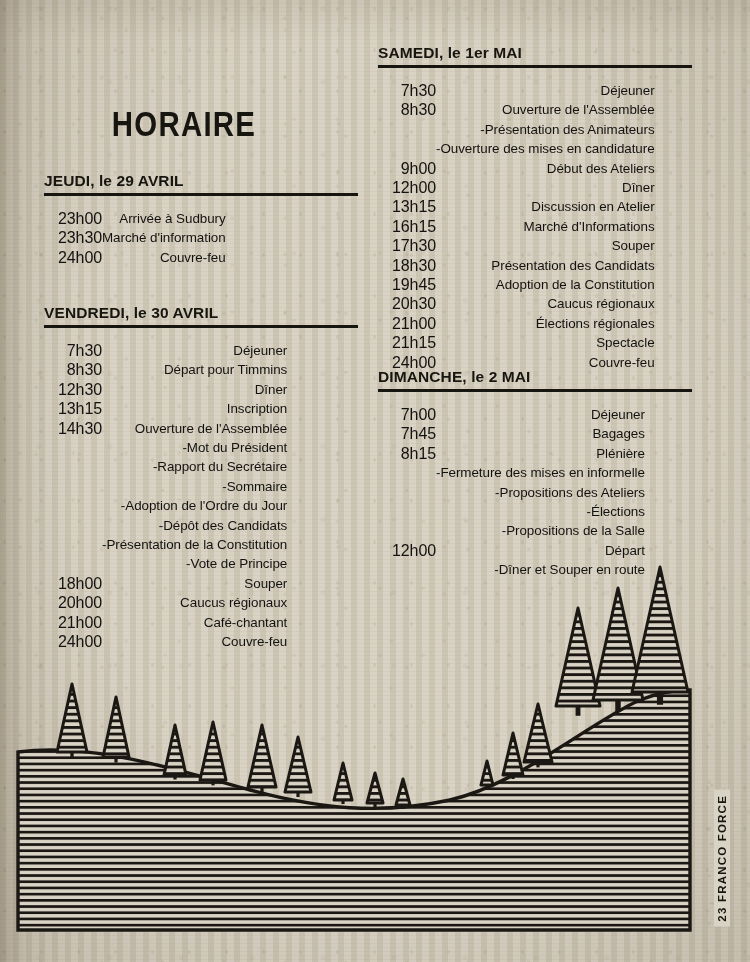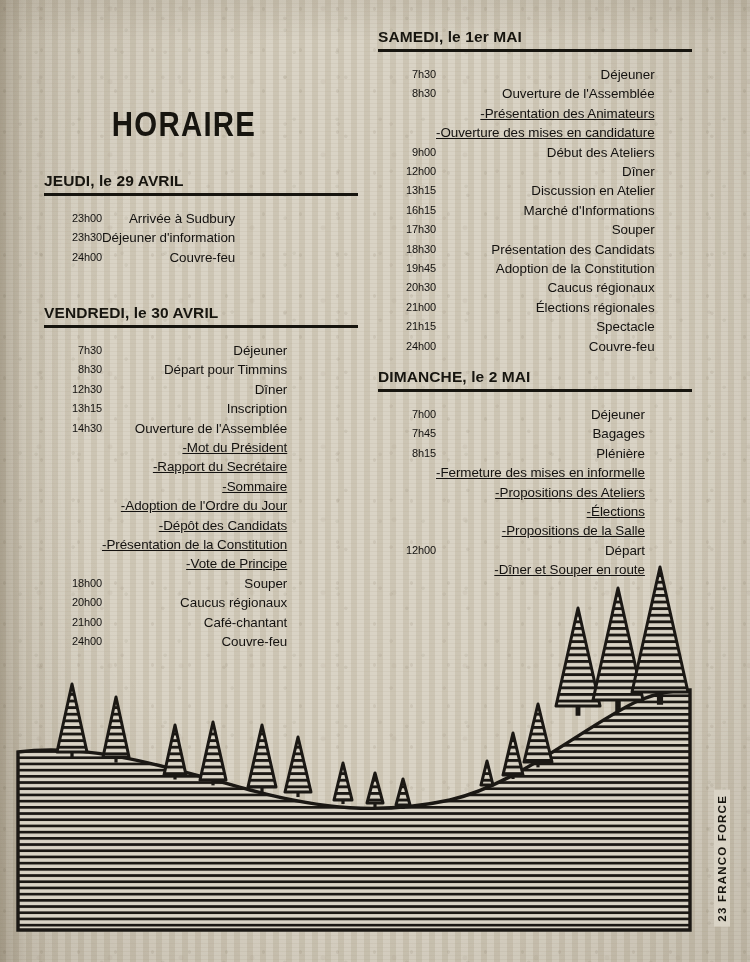--- a/index.html
+++ b/index.html
@@ -54,24 +54,24 @@
   }
   .day-rule{height:3px;background:#17150f;width:314px;margin-left:6px;}
 
   table.sched{
     border-collapse:collapse;margin-top:13px;margin-left:0;
     font-size:13.4px;line-height:19.4px;
   }
   table.sched td{padding:0;vertical-align:top;white-space:nowrap;}
   td.time{
     width:64px;text-align:right;padding-right:15px;
-    font-size:11px;letter-spacing:-.1px;
+    font-size:16px;letter-spacing:-.1px;
   }
   td.evt{text-align:right;letter-spacing:-.05px;}
-  tr.sub td.evt{padding-left:0;text-decoration:underline;}
+  tr.sub td.evt{padding-left:0;}
 
   
   #illustration{position:absolute;left:0;top:560px;width:750px;height:402px;z-index:3;}
 
   
   #page-credit{
     position:absolute;right:20px;bottom:35px;z-index:5;
     writing-mode:vertical-rl;transform:rotate(180deg);
     font-size:11.5px;font-weight:bold;letter-spacing:1.2px;
     color:#17150f;background:#d9d3c5;padding:5px 2px;
@@ -93,21 +93,21 @@
       <div class="day-head">JEUDI, le 29 AVRIL</div>
       <div class="day-rule"></div>
       <table class="sched">
           <tbody>
             <tr class="">
               <td class="time">23h00</td>
               <td class="evt">Arrivée à Sudbury</td>
             </tr>
             <tr class="">
               <td class="time">23h30</td>
-              <td class="evt">Déjeuner d'information</td>
+              <td class="evt">Marché d'information</td>
             </tr>
             <tr class="">
               <td class="time">24h00</td>
               <td class="evt">Couvre-feu</td>
             </tr>
           </tbody>
         </table>
     </div>
 
     <div class="day" id="day-1" style="top:304px;">
@@ -178,21 +178,21 @@
             <tr class="">
               <td class="time">24h00</td>
               <td class="evt">Couvre-feu</td>
             </tr>
           </tbody>
         </table>
     </div>
   </div>
 
   <div class="col col-right">
-    <div class="day" id="day-2" style="top:28px;">
+    <div class="day" id="day-2" style="top:44px;">
       <div class="day-head">SAMEDI, le 1er MAI</div>
       <div class="day-rule"></div>
       <table class="sched">
           <tbody>
             <tr class="">
               <td class="time">7h30</td>
               <td class="evt">Déjeuner</td>
             </tr>
             <tr class="">
               <td class="time">8h30</td>

